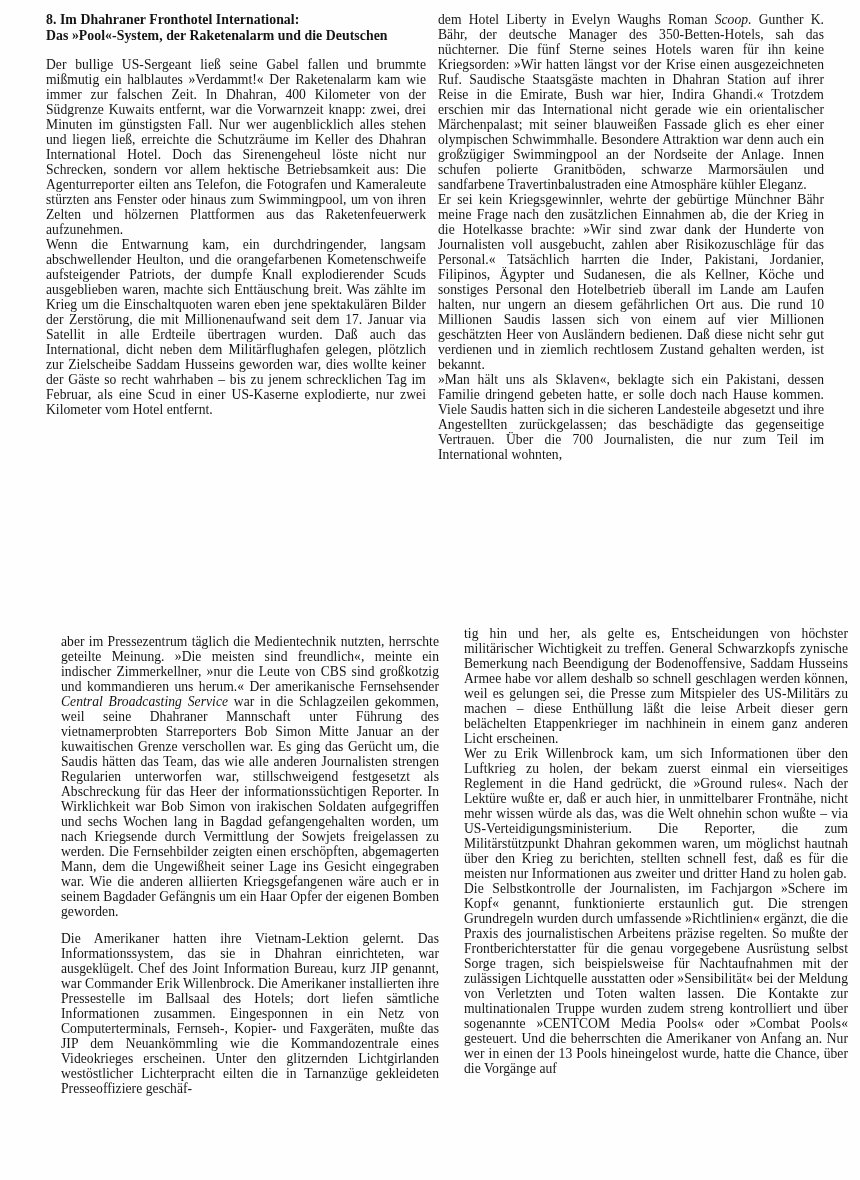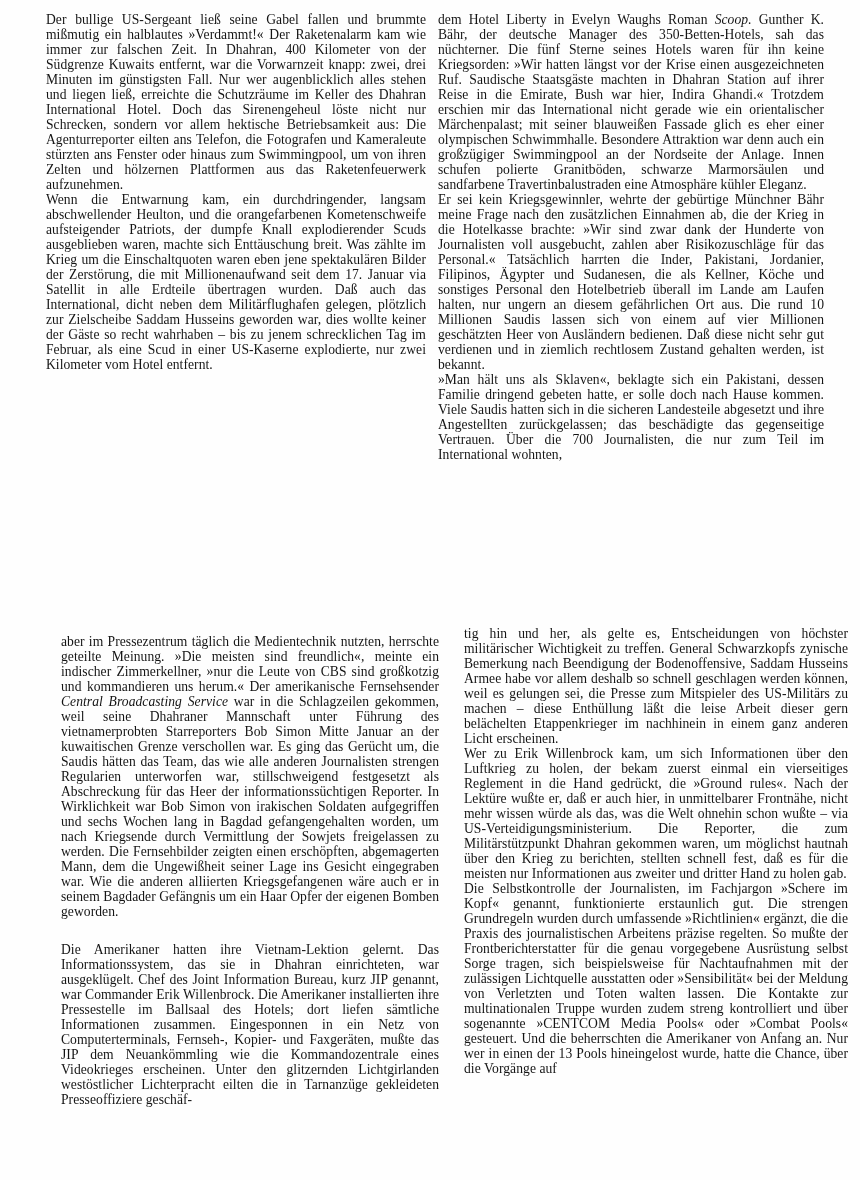--- a/index.html
+++ b/index.html
@@ -23,21 +23,21 @@
     line-height: 15px;
     letter-spacing: 0.05px;
     hyphens: auto;
     -webkit-hyphens: auto;
   }
   .col p {
     margin: 0;
     padding: 0;
   }
   .col p.gap-before {
-    margin-top: 23px;
+    margin-top: 12px;
   }
   .heading {
     font-weight: bold;
     font-size: 13.8px;
     line-height: 15.5px;
     text-align: left;
     margin: 0 0 14px 0;
     hyphens: none;
     -webkit-hyphens: none;
   }
@@ -46,20 +46,24 @@
   .col-bottom-left { left: 61px;  top: 634px; width: 378px; }
   .col-bottom-right{ left: 464px; top: 626px; width: 384px; }
   i { font-style: italic; font-family: Liberation Serif, serif; }
 </style>
 </head>
 <body>
 
 <div class="page">
 
   <div class="col col-top-left">
+    <div class="heading">
+      <span>8. Im Dhahraner Fronthotel International:</span><br>
+      <span>Das »Pool«-System, der Raketenalarm und die Deutschen</span>
+    </div>
     <p>Der bullige US-Sergeant ließ seine Gabel fallen und brummte mißmutig ein halblautes »Verdammt!« Der Raketenalarm kam wie immer zur falschen Zeit. In Dhahran, 400 Kilometer von der Südgrenze Kuwaits entfernt, war die Vorwarnzeit knapp: zwei, drei Minuten im günstigsten Fall. Nur wer augenblicklich alles stehen und liegen ließ, erreichte die Schutzräume im Keller des Dhahran International Hotel. Doch das Sirenengeheul löste nicht nur Schrecken, sondern vor allem hektische Betriebsamkeit aus: Die Agenturreporter eilten ans Telefon, die Fotografen und Kameraleute stürzten ans Fenster oder hinaus zum Swimmingpool, um von ihren Zelten und hölzernen Plattformen aus das Raketenfeuerwerk aufzunehmen.</p>
     <p>Wenn die Entwarnung kam, ein durchdringender, langsam abschwellender Heulton, und die orangefarbenen Kometenschweife aufsteigender Patriots, der dumpfe Knall explodierender Scuds ausgeblieben waren, machte sich Enttäuschung breit. Was zählte im Krieg um die Einschaltquoten waren eben jene spektakulären Bilder der Zerstörung, die mit Millionenaufwand seit dem 17. Januar via Satellit in alle Erdteile übertragen wurden. Daß auch das International, dicht neben dem Militärflughafen gelegen, plötzlich zur Zielscheibe Saddam Husseins geworden war, dies wollte keiner der Gäste so recht wahrhaben – bis zu jenem schrecklichen Tag im Februar, als eine Scud in einer US-Kaserne explodierte, nur zwei Kilometer vom Hotel entfernt.</p>
   </div>
 
   <div class="col col-top-right">
     <p><span>dem Hotel Liberty in Evelyn Waughs Roman </span><i>Scoop.</i><span> Gunther K. Bähr, der deutsche Manager des 350-Betten-Hotels, sah das nüchterner. Die fünf Sterne seines Hotels waren für ihn keine Kriegsorden: »Wir hatten längst vor der Krise einen ausgezeichneten Ruf. Saudische Staatsgäste machten in Dhahran Station auf ihrer Reise in die Emirate, Bush war hier, Indira Ghandi.« Trotzdem erschien mir das International nicht gerade wie ein orientalischer Märchenpalast; mit seiner blauweißen Fassade glich es eher einer olympischen Schwimmhalle. Besondere Attraktion war denn auch ein großzügiger Swimmingpool an der Nordseite der Anlage. Innen schufen polierte Granitböden, schwarze Marmorsäulen und sandfarbene Travertinbalustraden eine Atmosphäre kühler Eleganz.</span></p>
     <p>Er sei kein Kriegsgewinnler, wehrte der gebürtige Münchner Bähr meine Frage nach den zusätzlichen Einnahmen ab, die der Krieg in die Hotelkasse brachte: »Wir sind zwar dank der Hunderte von Journalisten voll ausgebucht, zahlen aber Risikozuschläge für das Personal.« Tatsächlich harrten die Inder, Pakistani, Jordanier, Filipinos, Ägypter und Sudanesen, die als Kellner, Köche und sonstiges Personal den Hotelbetrieb überall im Lande am Laufen halten, nur ungern an diesem gefährlichen Ort aus. Die rund 10 Millionen Saudis lassen sich von einem auf vier Millionen geschätzten Heer von Ausländern bedienen. Daß diese nicht sehr gut verdienen und in ziemlich rechtlosem Zustand gehalten werden, ist bekannt.</p>
     <p>»Man hält uns als Sklaven«, beklagte sich ein Pakistani, dessen Familie dringend gebeten hatte, er solle doch nach Hause kommen. Viele Saudis hatten sich in die sicheren Landesteile abgesetzt und ihre Angestellten zurückgelassen; das beschädigte das gegenseitige Vertrauen. Über die 700 Journalisten, die nur zum Teil im International wohnten,</p>
   </div>
 

